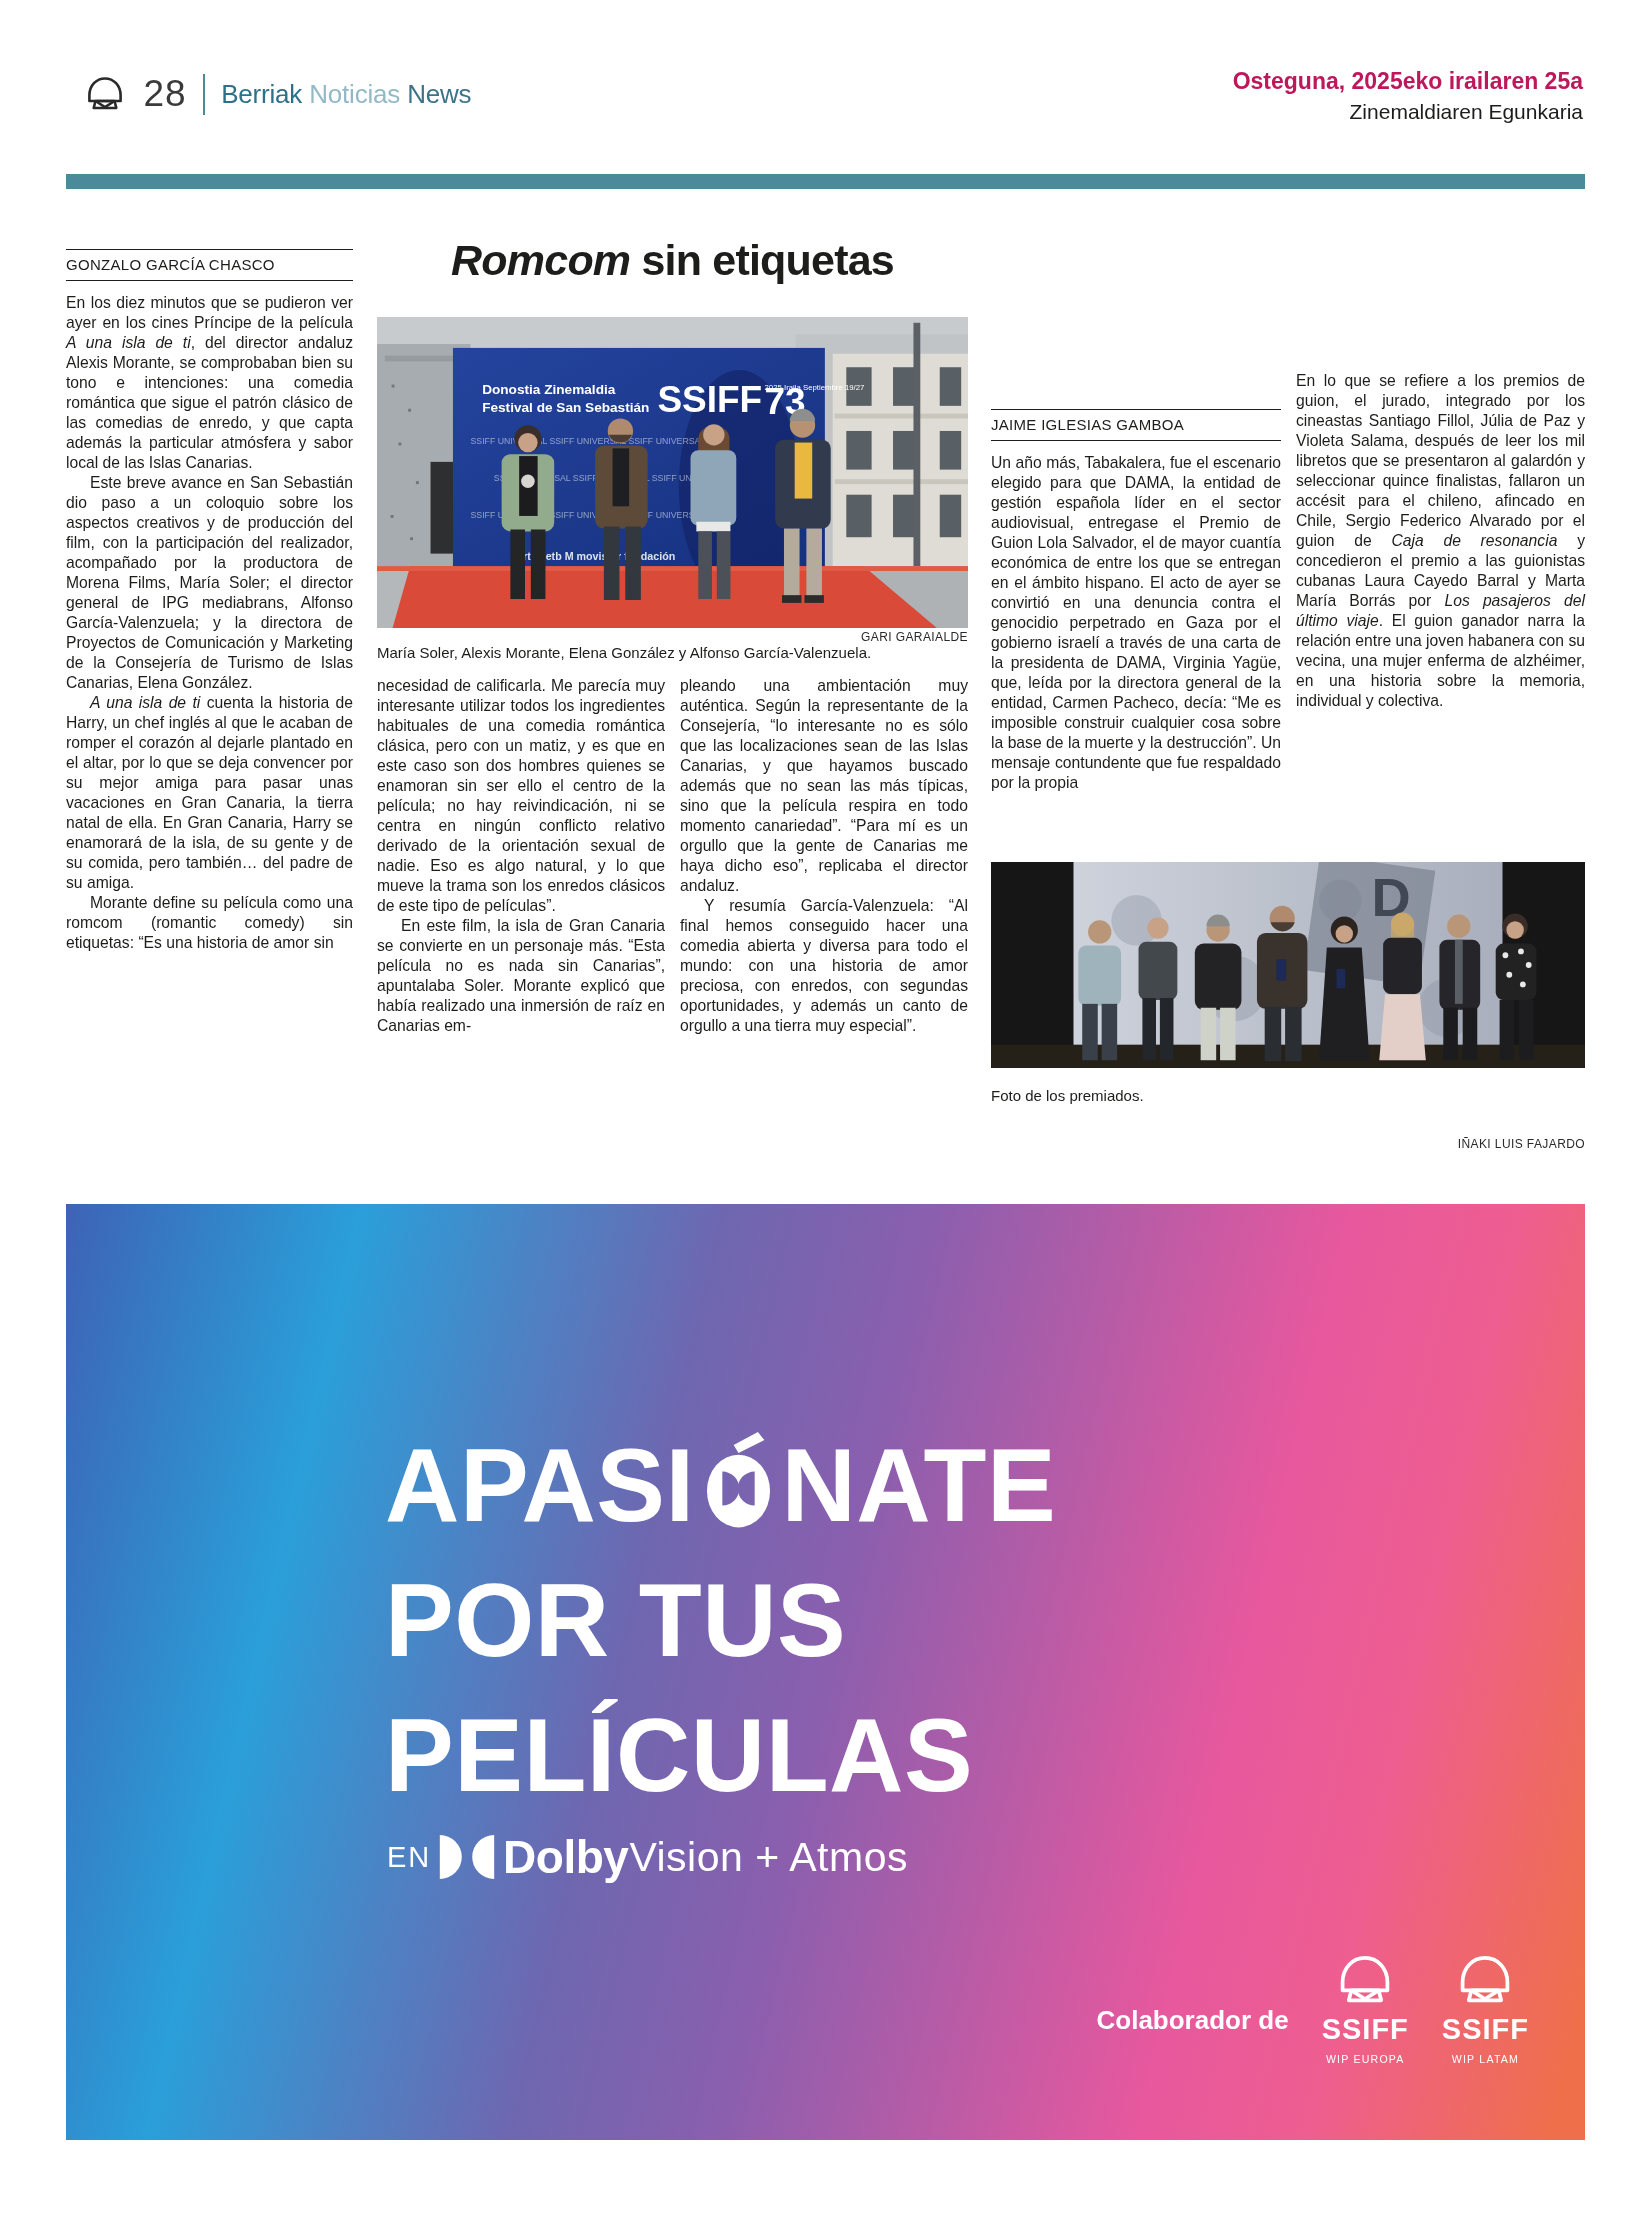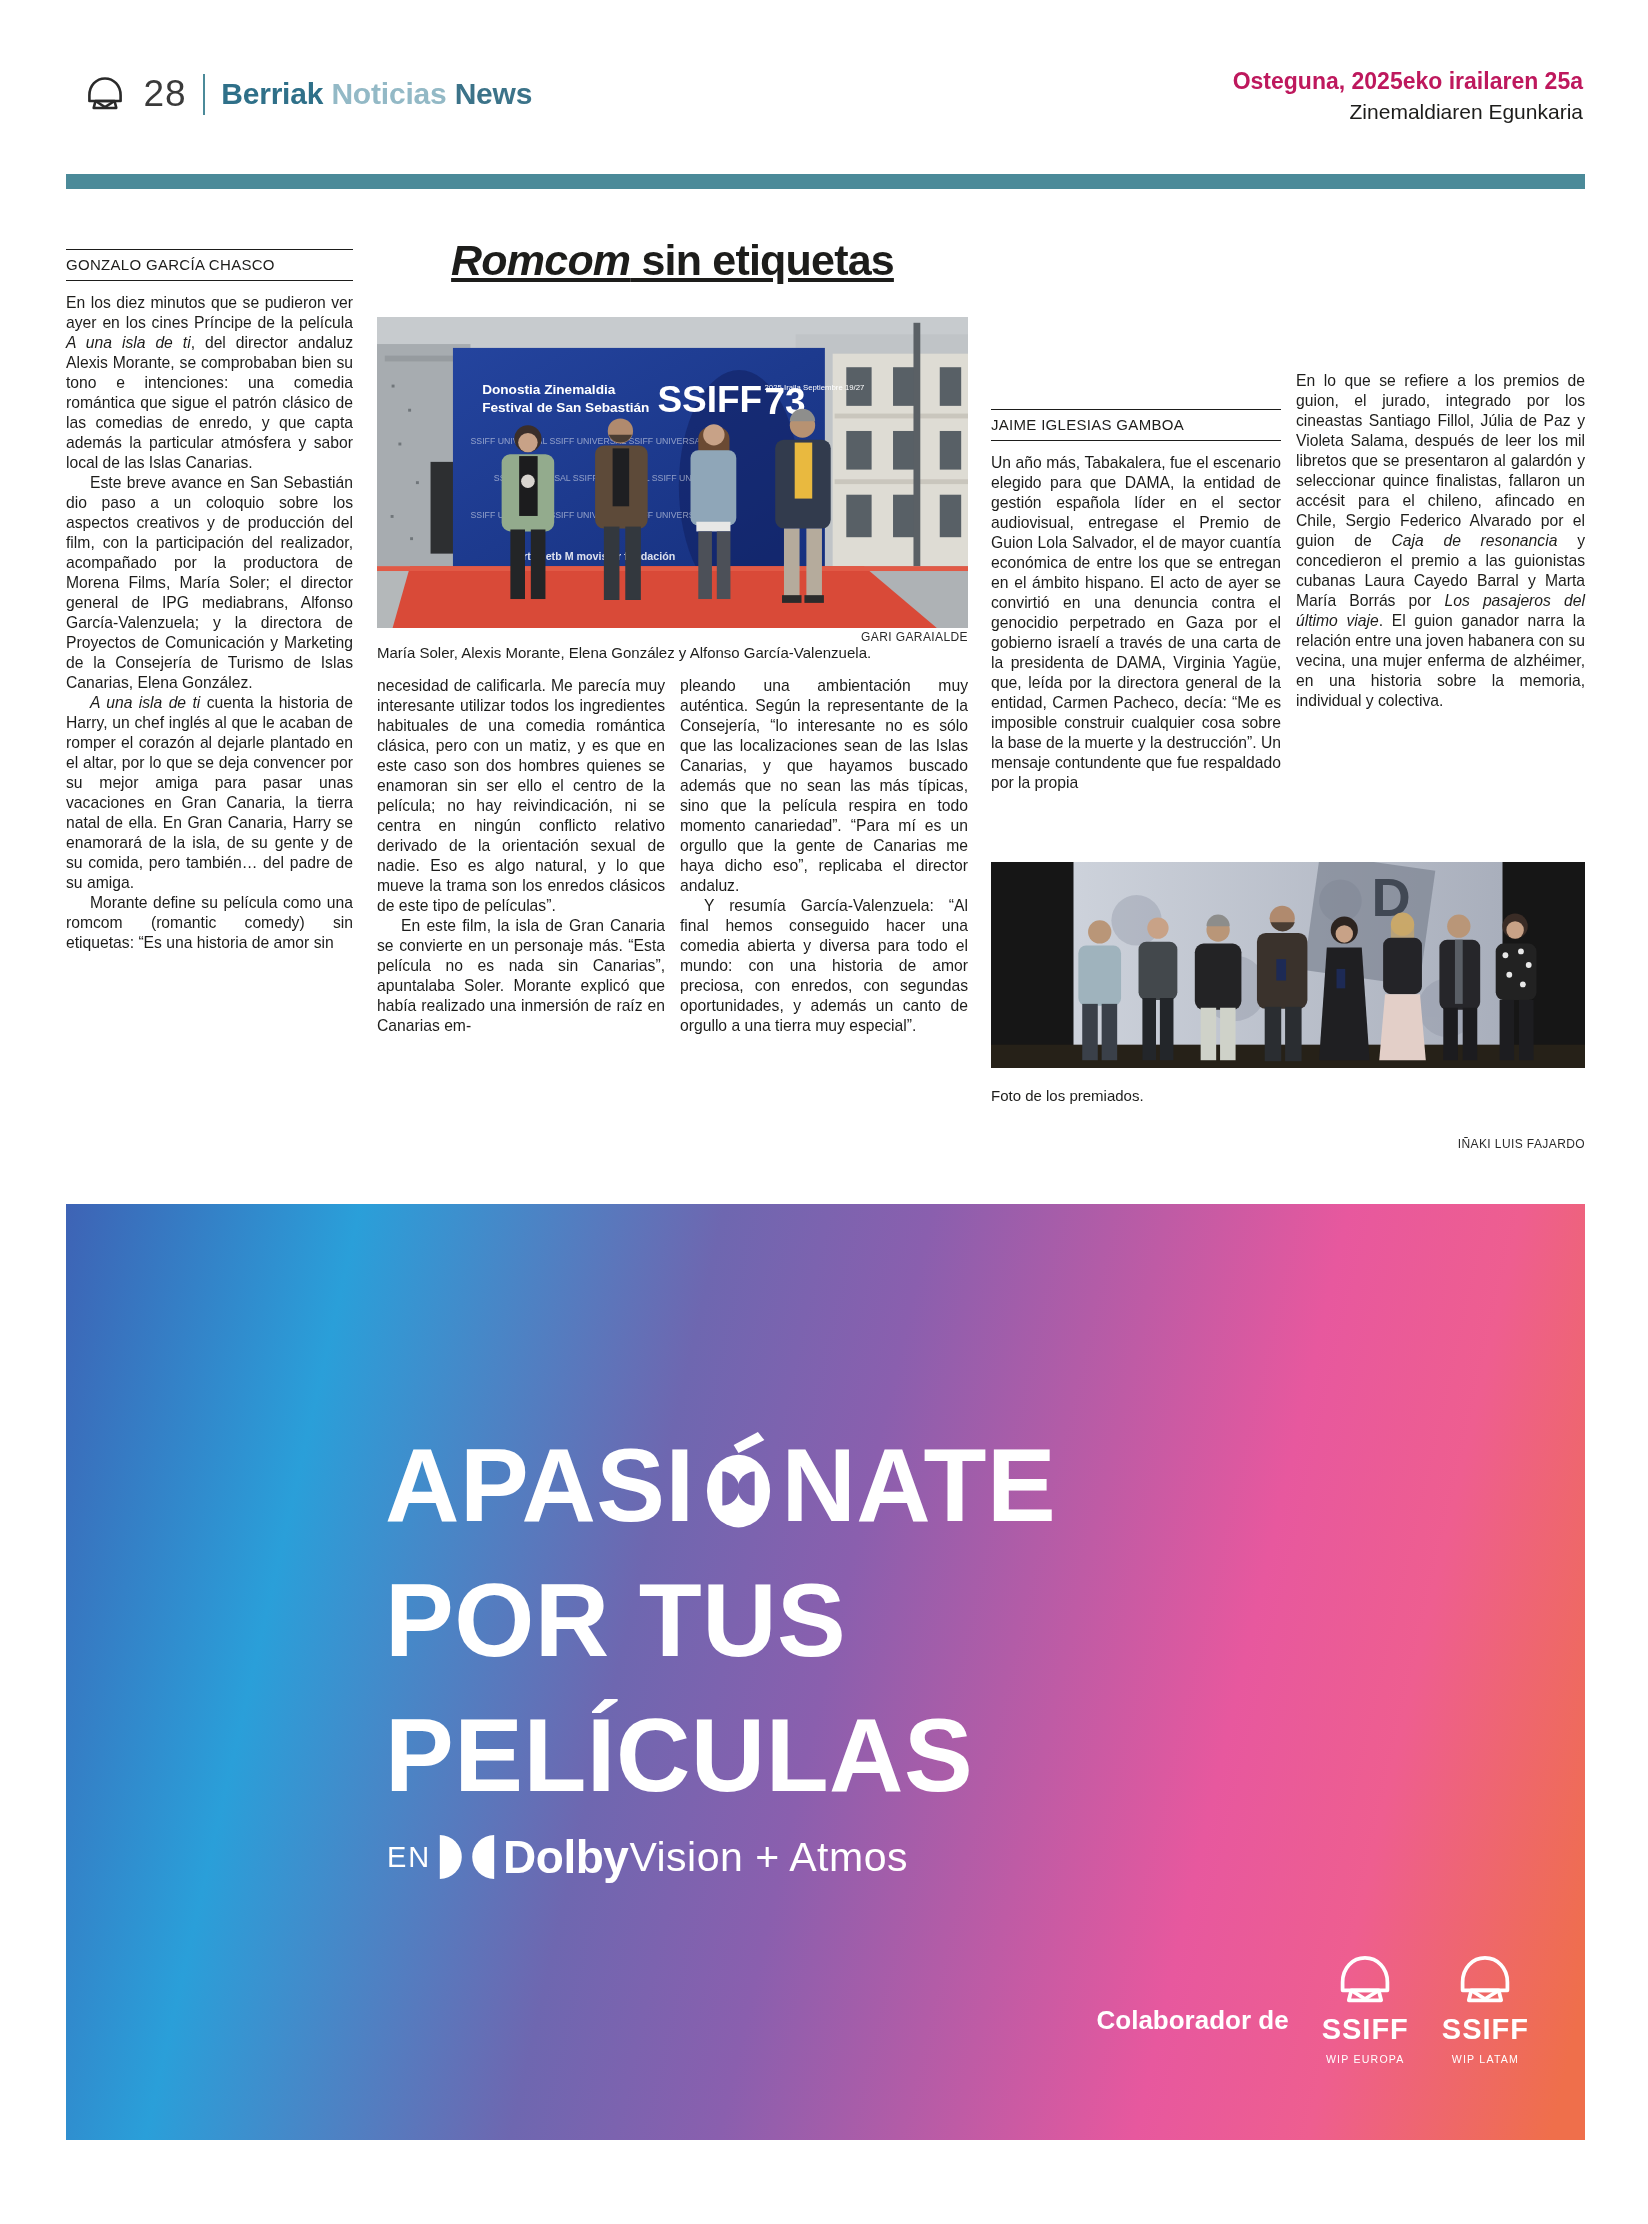--- a/index.html
+++ b/index.html
@@ -5,37 +5,37 @@
   html,body{margin:0;padding:0;background:#e8e8e8;}
   .page{position:relative;width:1648px;height:2225px;background:#ffffff;overflow:hidden;
         font-family:"Liberation Sans",sans-serif;color:#1d1d1b;}
   .abs{position:absolute;}
 
   
   .header-left{position:absolute;left:83px;top:73px;display:flex;align-items:center;gap:16.4px;}
   .shell-icon{width:44px;height:39px;color:#2a2a2a;}
   .page-num{font-size:37px;font-weight:400;color:#3a3a3a;letter-spacing:1px;}
   .hdr-divider{width:1.9px;height:41px;background:#4b8a99;}
-  .section-title{font-size:30px;font-weight:bold;letter-spacing:-0.2px;}
+  .section-title{font-size:26px;font-weight:normal;letter-spacing:-0.2px;}
   .sec-berriak{color:#2f7089;}
   .sec-noticias{color:#93b9c6;}
   .sec-news{color:#3c7389;}
   .header-right{position:absolute;right:65px;top:68px;text-align:right;}
   .hdr-date{font-size:23px;font-weight:bold;color:#be185d;}
   .hdr-pub{font-size:21px;color:#1d1d1b;margin-top:4.8px;}
   .rule-bar{position:absolute;left:66px;top:174px;width:1519px;height:15.4px;background:#4b8a99;}
 
   
   .byline{border-top:1.9px solid #1d1d1b;border-bottom:1.4px solid #1d1d1b;
           padding:5.8px 0 6.8px;font-size:15px;letter-spacing:0.3px;color:#1d1d1b;}
   .copy{font-size:15.7px;line-height:20px;text-align:justify;color:#1d1d1b;}
   .copy p{margin:0;}
   .copy p + p{text-indent:24px;}
   .copy em{font-style:italic;}
-  .hl1{font-size:43px;font-weight:bold;letter-spacing:-0.8px;text-align:center;line-height:1.05;text-decoration:underline;}
+  .hl1{font-size:43px;font-weight:bold;letter-spacing:-0.8px;text-align:center;line-height:1.05;}
   .hl1 em{font-style:italic;}
   .hl2{font-size:30px;font-weight:bold;line-height:36px;letter-spacing:-0.2px;}
   .photo-credit{font-size:12px;color:#2a2a2a;letter-spacing:0.4px;text-align:right;}
   .photo-caption{font-size:15px;color:#1d1d1b;}
   .photo-frame{display:block;}
 
   
   .ad{position:absolute;left:66px;top:1204px;width:1519px;height:936px;
       background:linear-gradient(103deg,#3e63b5 0%,#2a9fd9 17%,#6e67b0 38%,#8a5fae 50%,
                  #e7589e 74%,#ee5e90 84%,#ef6f4b 98%);}

